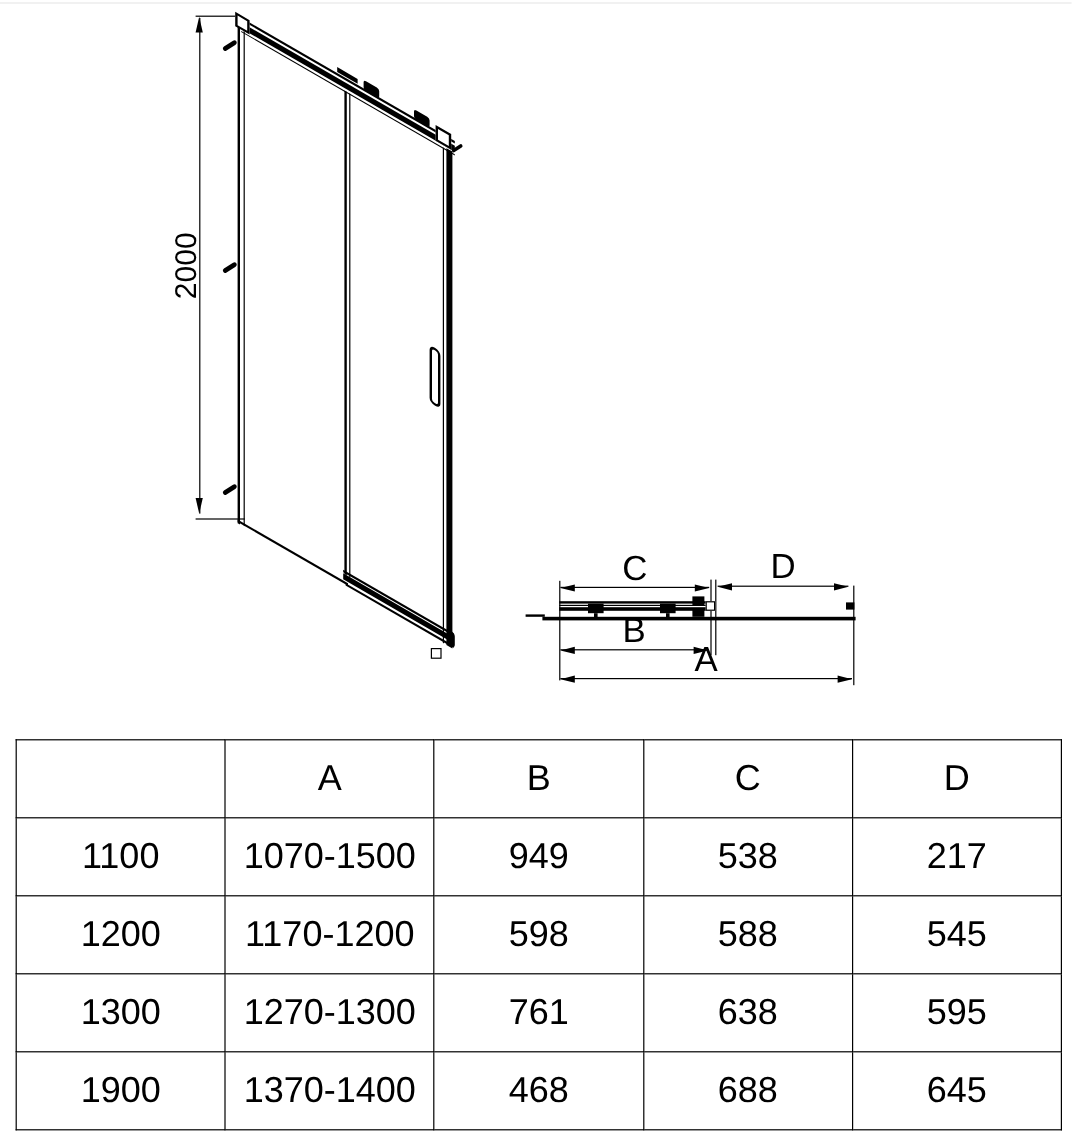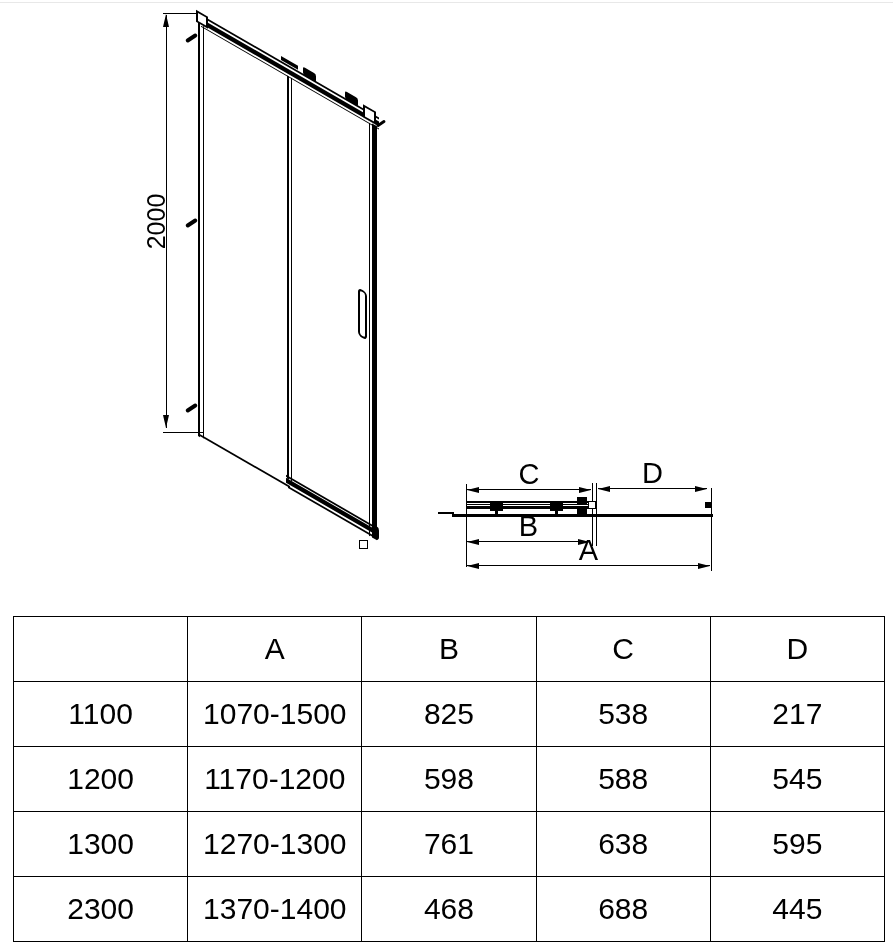--- a/index.html
+++ b/index.html
@@ -131,39 +131,39 @@
       <tr>
     <th></th>
     <th>A</th>
     <th>B</th>
     <th>C</th>
     <th>D</th>
   </tr>
   <tr>
     <td>1100</td>
     <td>1070-1500</td>
-    <td>825</td>
+    <td>949</td>
     <td>538</td>
     <td>217</td>
   </tr>
   <tr>
     <td>1200</td>
     <td>1170-1200</td>
     <td>598</td>
     <td>588</td>
     <td>545</td>
   </tr>
   <tr>
     <td>1300</td>
     <td>1270-1300</td>
     <td>761</td>
     <td>638</td>
     <td>595</td>
   </tr>
   <tr>
-    <td>2300</td>
+    <td>1900</td>
     <td>1370-1400</td>
     <td>468</td>
     <td>688</td>
-    <td>445</td>
+    <td>645</td>
   </tr>
 </tbody>
   </table>
 
 </body></html>

